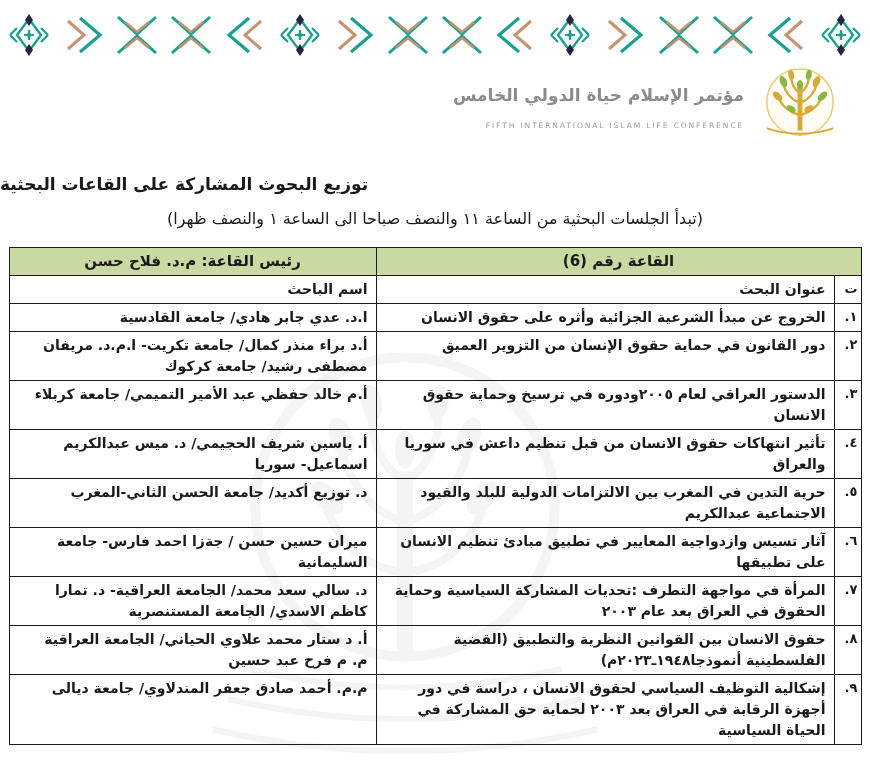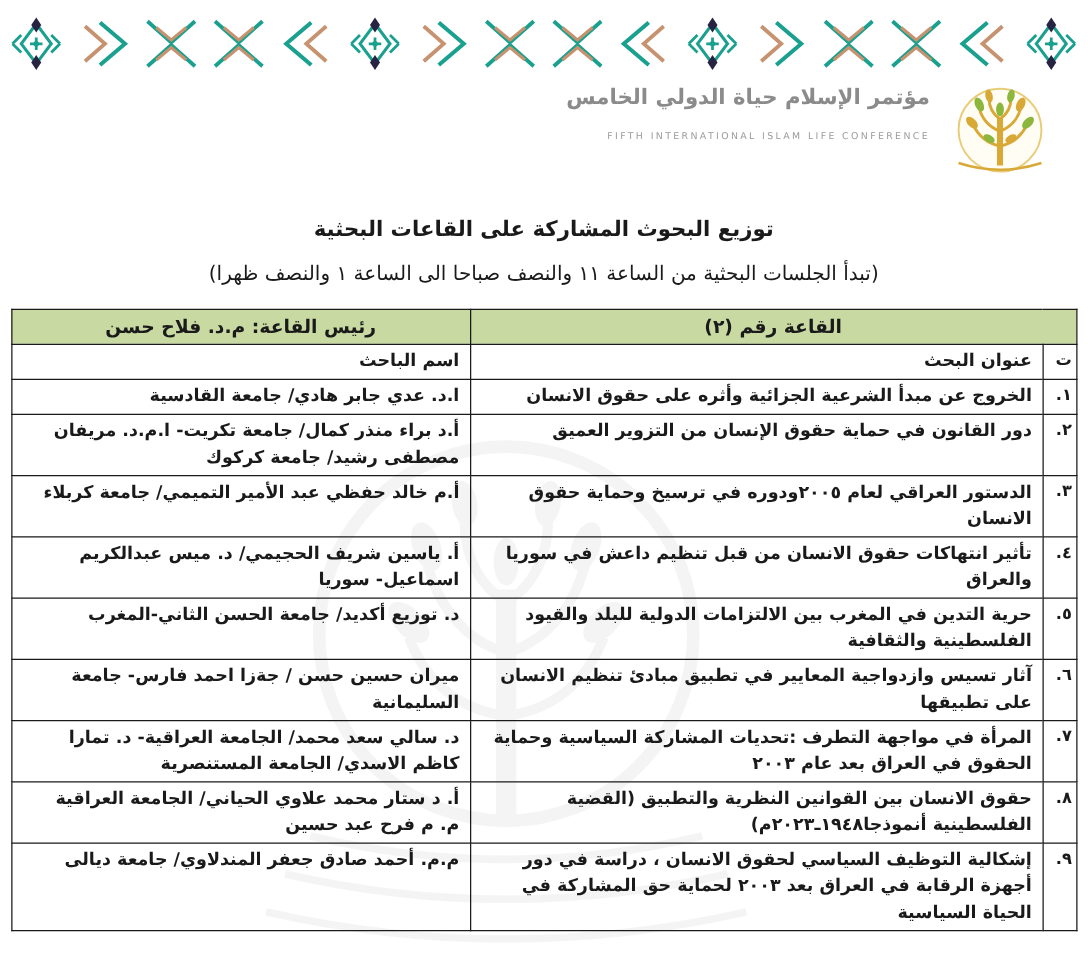--- a/index.html
+++ b/index.html
@@ -19,30 +19,30 @@
     justify-content: space-between;
     align-items: center;
     padding: 0 2px;
     overflow: hidden;
   }
   .decor span { display: inline-flex; }
   
   .logo-row {
     display: flex;
     justify-content: flex-end;
-    align-items: flex-start;
+    align-items: center;
     gap: 12px;
     margin: 10px 26px 0 0;
     height: 78px;
   }
   .logo-text { text-align: right; direction: rtl; }
   .logo-ar { font-size: 17px; font-weight: 600; color: #8b8b8b; }
   .logo-en { font-size: 7.5px; letter-spacing: 1.9px; color: #9b9b9b; margin-top: 16px; direction: ltr; text-align: right; }
   
-  .doc-title { text-align: center; font-weight: bold; font-size: 17px; margin-top: 28px; direction: rtl; }
+  .doc-title { text-align: left; font-weight: bold; font-size: 17px; margin-top: 28px; direction: rtl; }
   .doc-subtitle { text-align: center; font-weight: normal; font-size: 16px; margin-top: 15px; direction: rtl; }
   
   table {
     border-collapse: collapse;
     table-layout: fixed;
     direction: rtl;
     width: 852px;
     margin: 19px auto 0;
     position: relative;
     z-index: 2;
@@ -264,21 +264,21 @@
 </svg>
 
 <table>
   <colgroup>
     <col style="width:27px">
       <col style="width:458px">
       <col style="width:367px">
   </colgroup>
   <tbody id="table-body">
     <tr class="green-row">
-      <td colspan="2">القاعة رقم (٢)</td>
+      <td colspan="2">القاعة رقم (6)</td>
       <td>رئيس القاعة: م.د. فلاح حسن</td>
     </tr>
     <tr class="col-hdr">
       <td class="no-cell">ت</td>
       <td>عنوان البحث</td>
       <td>اسم الباحث</td>
     </tr>
   <tr>
         <td class="no-cell">١.</td>
         <td class="title-cell">الخروج عن مبدأ الشرعية الجزائية وأثره على حقوق الانسان</td>
@@ -294,21 +294,21 @@
         <td class="title-cell">الدستور العراقي لعام ٢٠٠٥ودوره في ترسيخ وحماية حقوق الانسان</td>
         <td class="res-cell">أ.م خالد حفظي عبد الأمير التميمي/ جامعة كربلاء</td>
       </tr>
       <tr>
         <td class="no-cell">٤.</td>
         <td class="title-cell">تأثير انتهاكات حقوق الانسان من قبل تنظيم داعش في سوريا والعراق</td>
         <td class="res-cell">أ. ياسين شريف الحجيمي/ د. ميس عبدالكريم اسماعيل- سوريا</td>
       </tr>
       <tr>
         <td class="no-cell">٥.</td>
-        <td class="title-cell">حرية التدين في المغرب بين الالتزامات الدولية للبلد والقيود الفلسطينية والثقافية</td>
+        <td class="title-cell">حرية التدين في المغرب بين الالتزامات الدولية للبلد والقيود الاجتماعية عبدالكريم</td>
         <td class="res-cell">د. توزيع أكديد/ جامعة الحسن الثاني-المغرب</td>
       </tr>
       <tr>
         <td class="no-cell">٦.</td>
         <td class="title-cell">آثار تسيس وازدواجية المعايير في تطبيق مبادئ تنظيم الانسان على تطبيقها</td>
         <td class="res-cell">ميران حسين حسن / جةزا احمد فارس- جامعة السليمانية</td>
       </tr>
       <tr>
         <td class="no-cell">٧.</td>
         <td class="title-cell">المرأة في مواجهة التطرف :تحديات المشاركة السياسية وحماية الحقوق في العراق بعد عام ٢٠٠٣</td>

